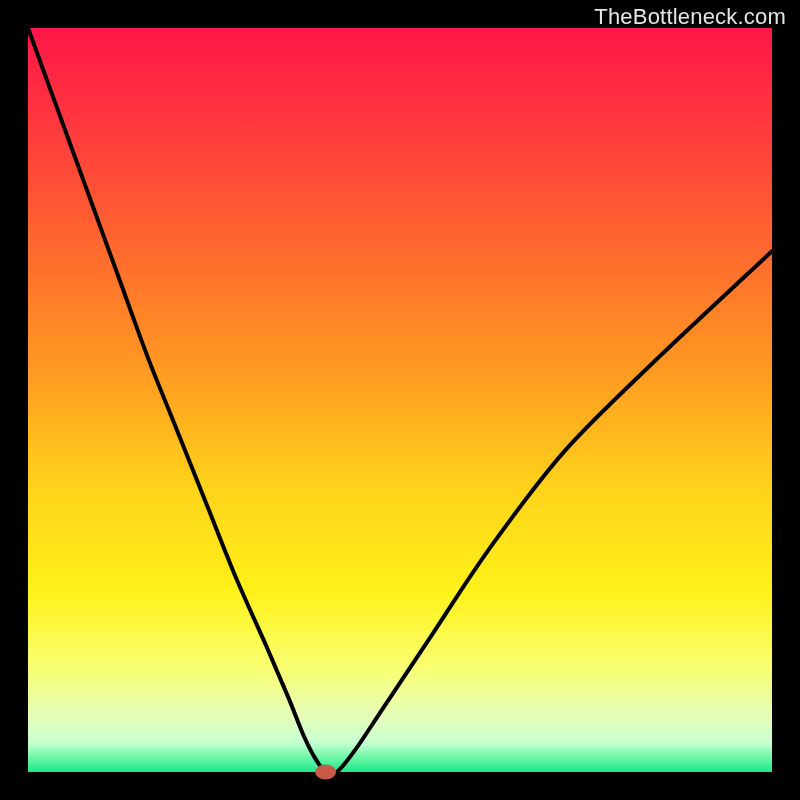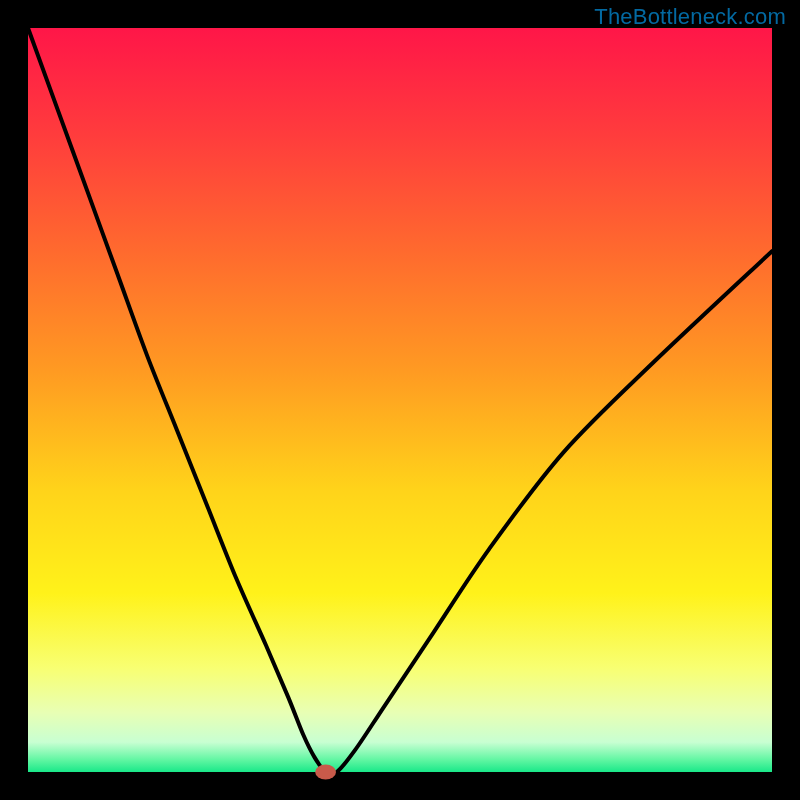--- a/index.html
+++ b/index.html
@@ -8,21 +8,21 @@
     width: 800px;
     height: 800px;
     background: #000000;
     overflow: hidden;
     font-family: Arial, Helvetica, sans-serif;
   }
   .watermark {
     position: absolute;
     top: 4px;
     right: 14px;
-    color: #0369a1;
+    color: #e5e5e5;
     font-size: 22px;
     font-weight: 500;
     letter-spacing: 0.2px;
     z-index: 10;
     user-select: none;
   }
   .stage {
     position: absolute;
     left: 0;
     top: 0;

